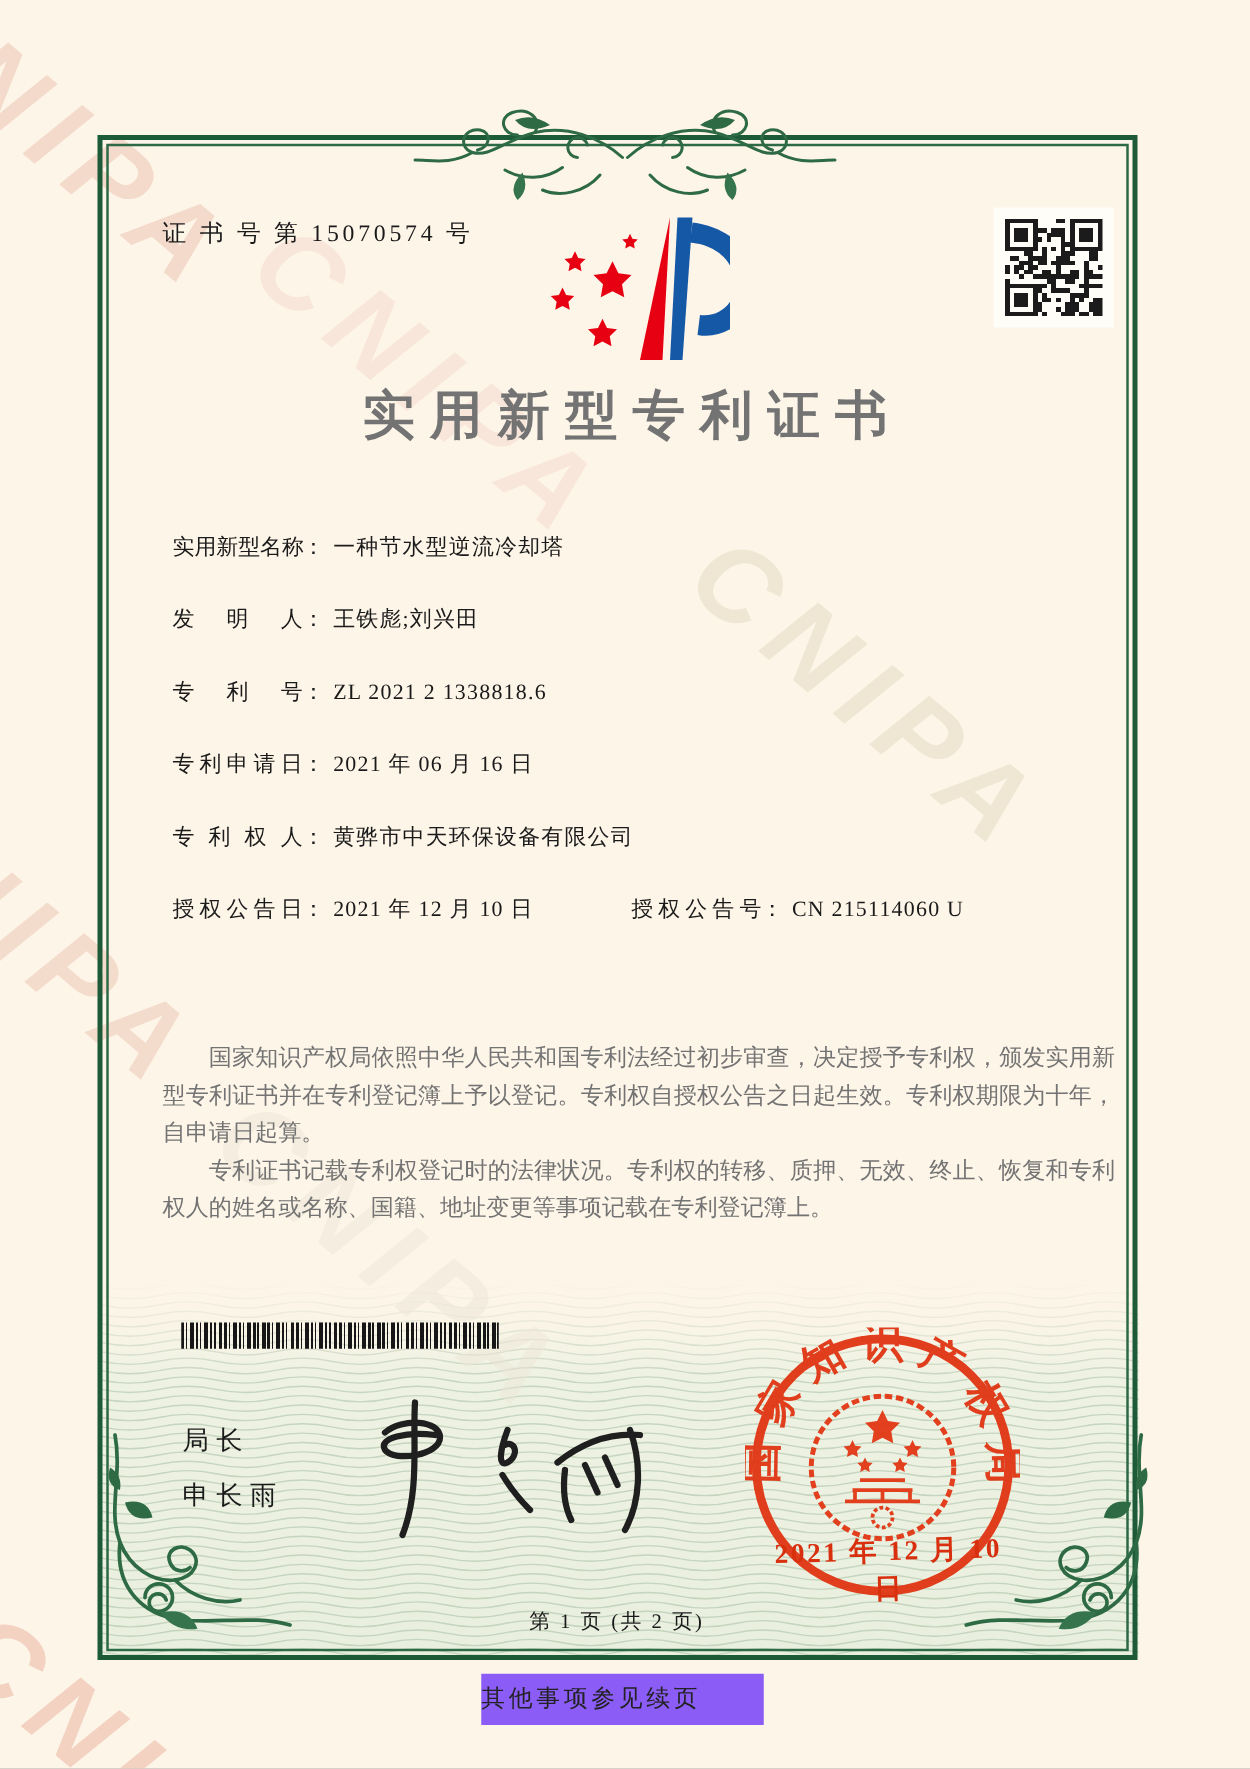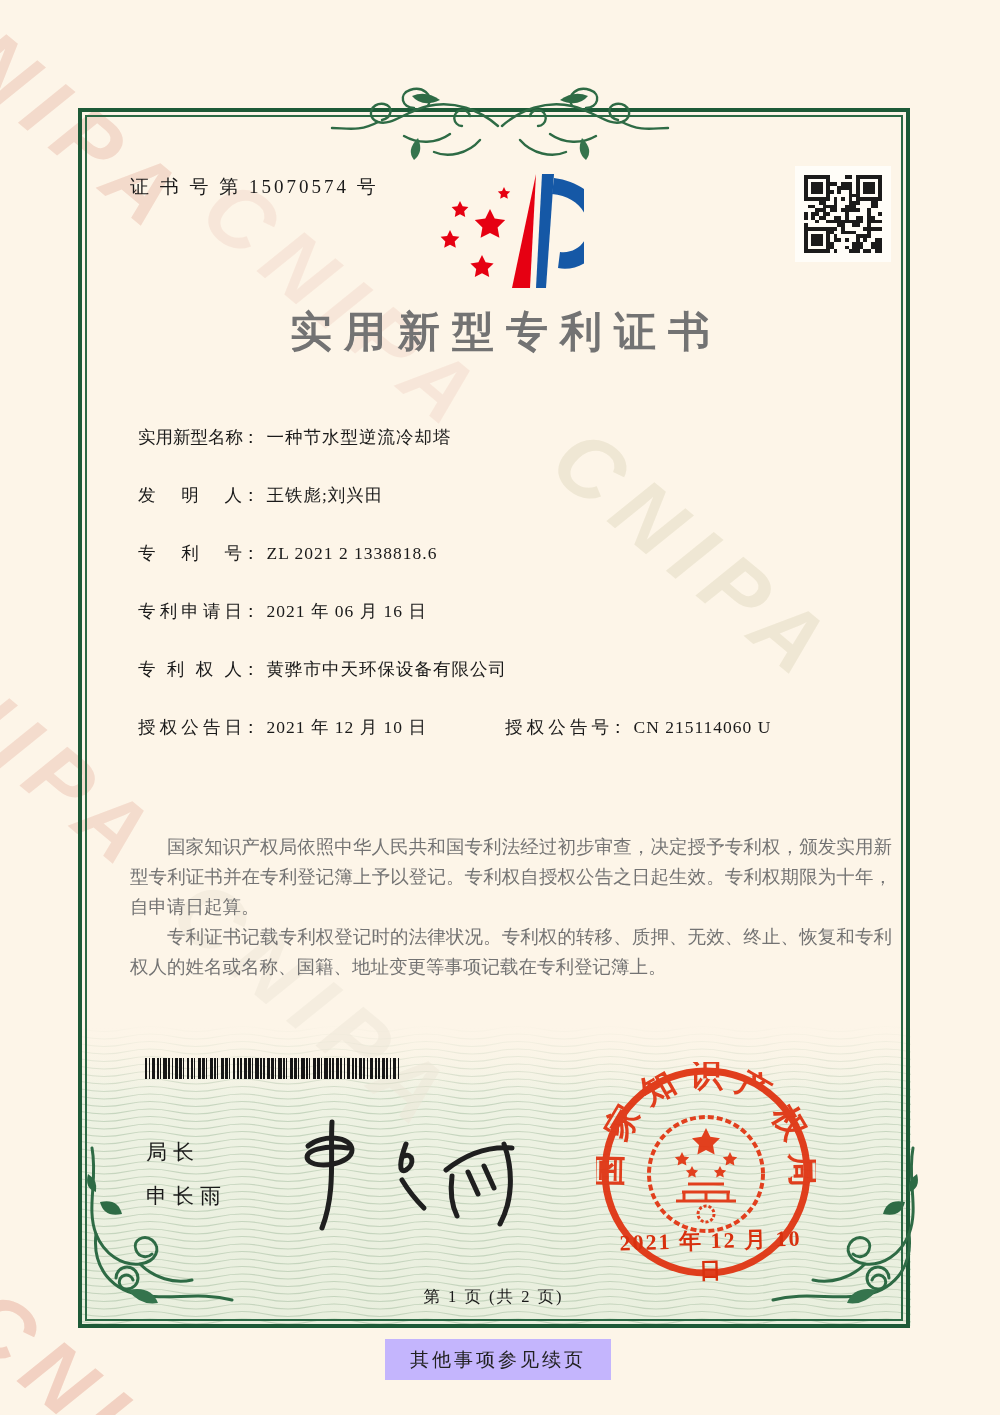--- a/index.html
+++ b/index.html
@@ -109,22 +109,22 @@
     text-align:center;font-size:22px;color:#d8300e;letter-spacing:2px;
     font-weight:bold;transform:rotate(-1.5deg);
   }
   
   .page-num{
     position:absolute;left:78px;top:1286px;width:831px;
     text-align:center;font-size:16.5px;letter-spacing:2px;z-index:4;font-family:Liberation Serif, serif;
   }
   .footer-note{
     position:absolute;left:385px;top:1339px;width:226px;height:41px;
-    background:#c4b5fd;z-index:4;
-    text-align:center;line-height:41px;font-size:19px;letter-spacing:3px;color:#222;
+    background:#8b5cf6;z-index:4;
+    line-height:41px;font-size:19px;letter-spacing:3px;color:#222;
   }
 </style>
 </head>
 <body>
 
 <div class="page">
 
   <span class="wm wm1">CNIPA</span>
   <span class="wm wm2">CNIPA</span>
   <span class="wm wm3">CNIPA</span>

